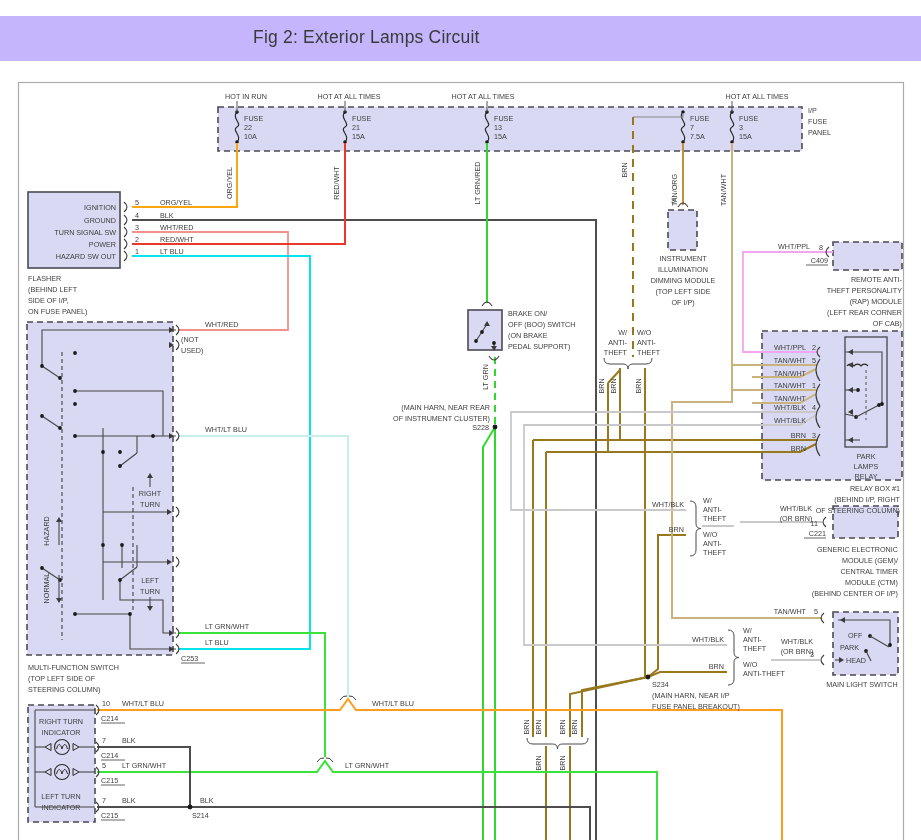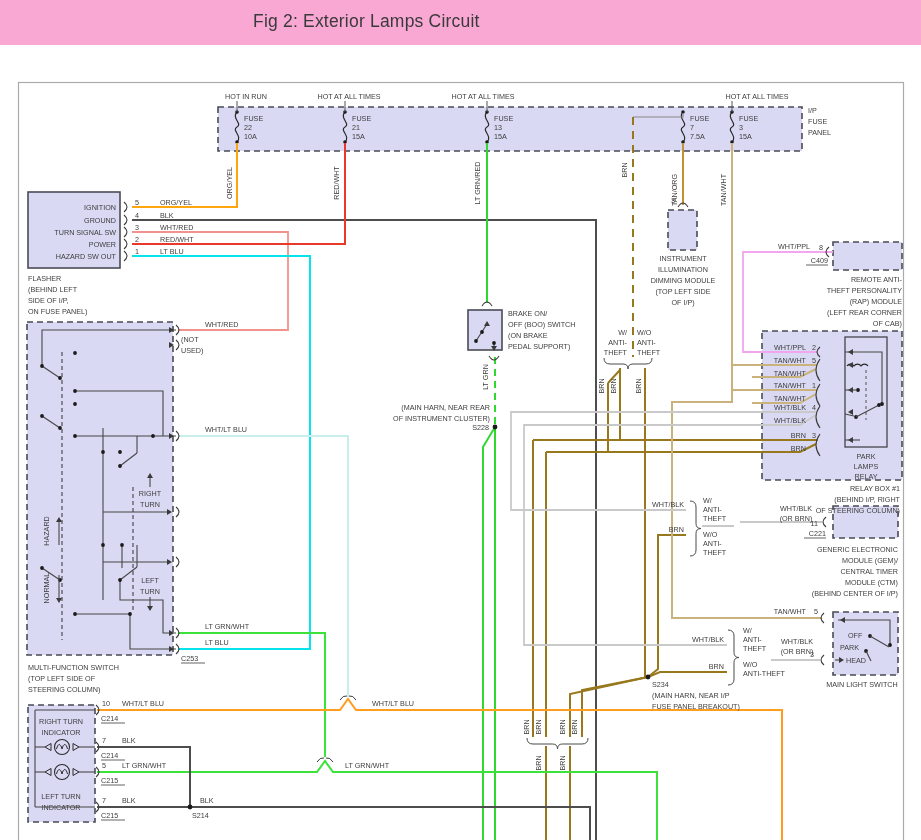--- a/index.html
+++ b/index.html
@@ -1,18 +1,18 @@
 <!DOCTYPE html>
 <html><head>
 <meta charset="utf-8">
 <style>
   html,body{margin:0;padding:0;background:#fff;}
   #page{position:relative;width:921px;height:840px;overflow:hidden;background:#fff;
         font-family:"Liberation Sans",sans-serif;}
-  #titlebar{position:absolute;left:0;top:0;width:921px;height:45px;background:#f9a8d4;}
+  #titlebar{position:absolute;left:0;top:16px;width:921px;height:45px;background:#c4b5fd;}
   #titletext{position:absolute;left:253px;top:11px;font-size:17.5px;color:#3a3a3a;letter-spacing:.2px;}
   #diagram{position:absolute;left:0;top:45px;}
   svg text{font-family:"Liberation Sans",sans-serif;fill:#3d3d3d;}
 </style>
 </head>
 <body>
 <div id="page">
   <div id="titlebar">
     <div id="titletext">Fig 2: Exterior Lamps Circuit</div>
   </div>

